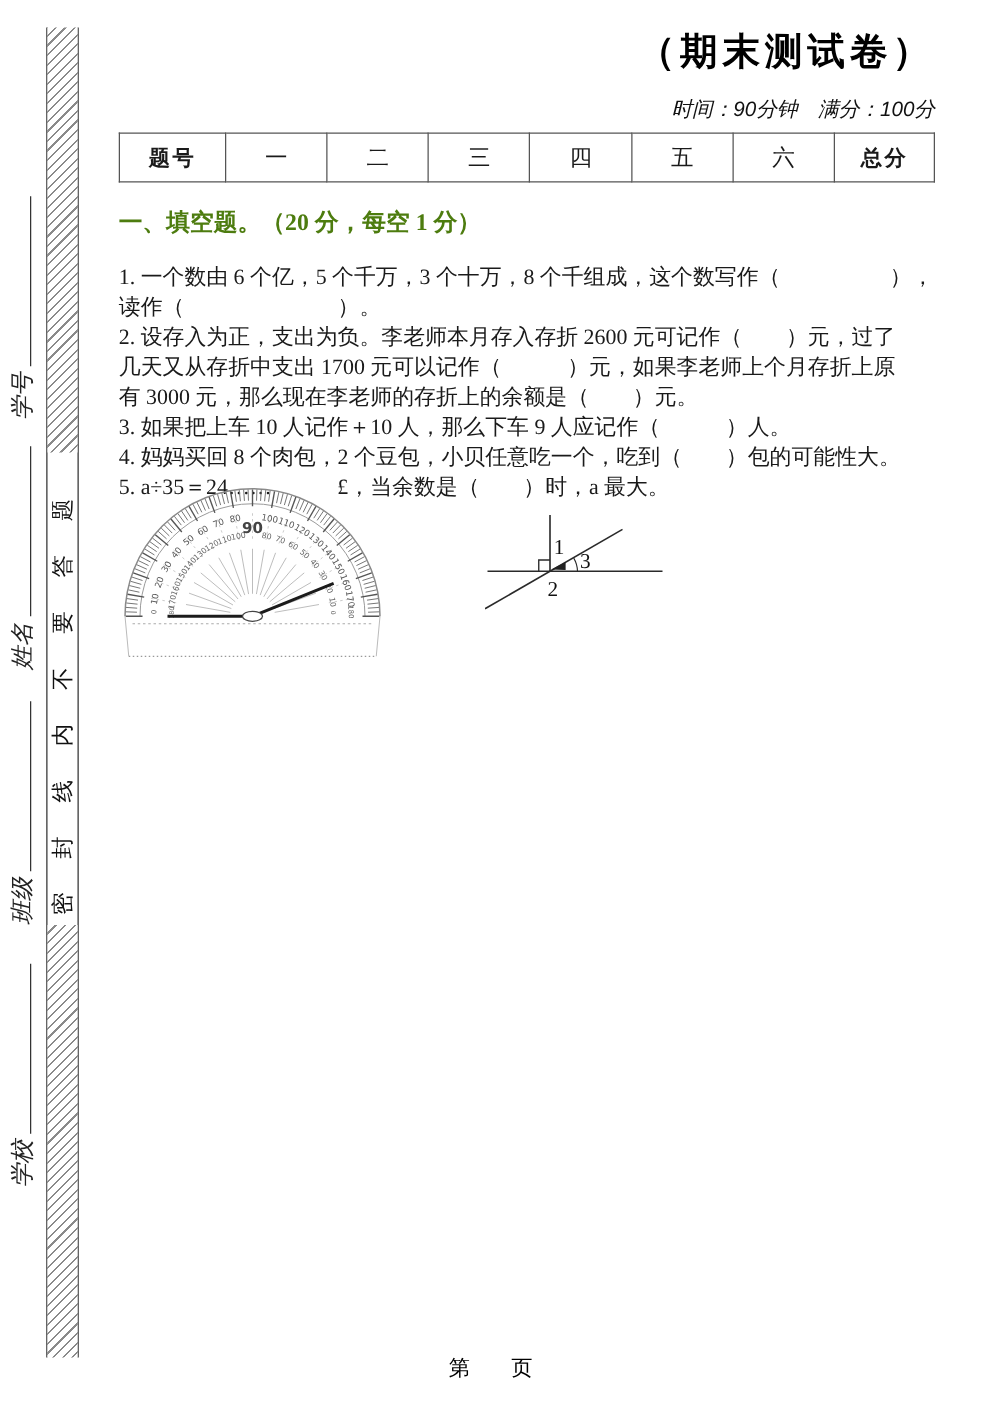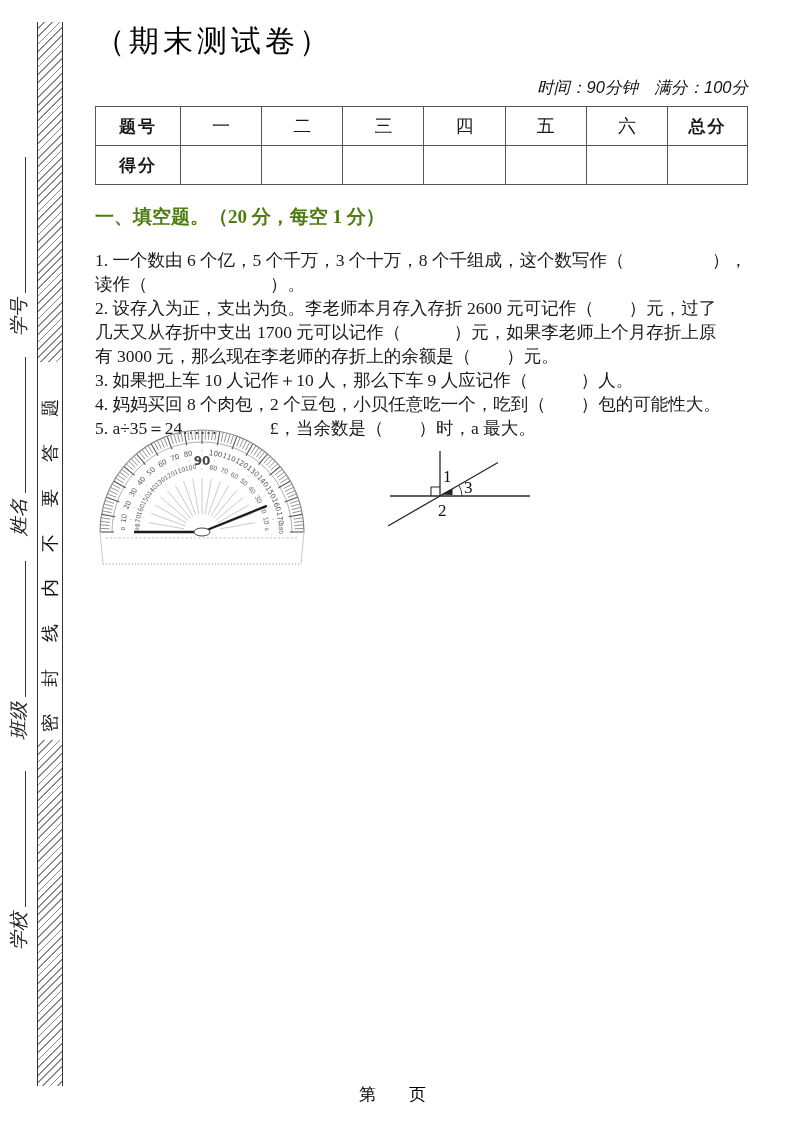--- a/index.html
+++ b/index.html
@@ -30,22 +30,22 @@
     transform-origin:0 0;transform:rotate(-90deg);
     font-size:18px;letter-spacing:27px;padding-left:8px;color:#111;white-space:nowrap;
   }
   
   .content{position:absolute;left:95px;top:0;width:653px;}
   .title{
     font-family:"Liberation Sans","DejaVu Sans",sans-serif;font-weight:700;
     font-size:40px;text-align:center;margin:26px 0 0;letter-spacing:2px;color:#000;
   }
   .subtitle{
-    font-family:"Liberation Sans","DejaVu Sans",sans-serif;font-weight:400;
-    font-size:30px;text-align:left;margin:21px 0 0;letter-spacing:4px;color:#000;
+    font-family:"Liberation Sans","DejaVu Sans",sans-serif;font-weight:700;
+    font-size:30px;text-align:right;margin:21px 0 0;letter-spacing:4px;color:#000;
   }
   .meta{
     font-family:"Liberation Sans","DejaVu Sans",sans-serif;
     font-size:16.5px;text-align:right;margin-top:15px;color:#111;font-style:italic;
   }
   .score-table{width:100%;border-collapse:collapse;table-layout:fixed;margin-top:7px;}
   .score-table th,.score-table td{
     border:1.6px solid #555;height:38px;text-align:center;
     font-size:18px;font-weight:400;padding:0;
   }
@@ -106,30 +106,20 @@
     <tbody>
         <tr>
       <th class="head-label">题号</th>
       <th>一</th>
       <th>二</th>
       <th>三</th>
       <th>四</th>
       <th>五</th>
       <th>六</th>
       <th class="head-label">总分</th>
-    </tr>
-    <tr>
-      <td class="row-label">得分</td>
-      <td></td>
-      <td></td>
-      <td></td>
-      <td></td>
-      <td></td>
-      <td></td>
-      <td></td>
     </tr>
   </tbody>
     </table>
 
   <div class="section-heading">一、填空题。（20 分，每空 1 分）</div>
 
   <div class="questions-wrap">
     <p class="question">1. 一个数由 6 个亿，5 个千万，3 个十万，8 个千组成，这个数写作（　　　　　），
 读作（　　　　　　　）。</p>
     <p class="question">2. 设存入为正，支出为负。李老师本月存入存折 2600 元可记作（　　）元，过了

